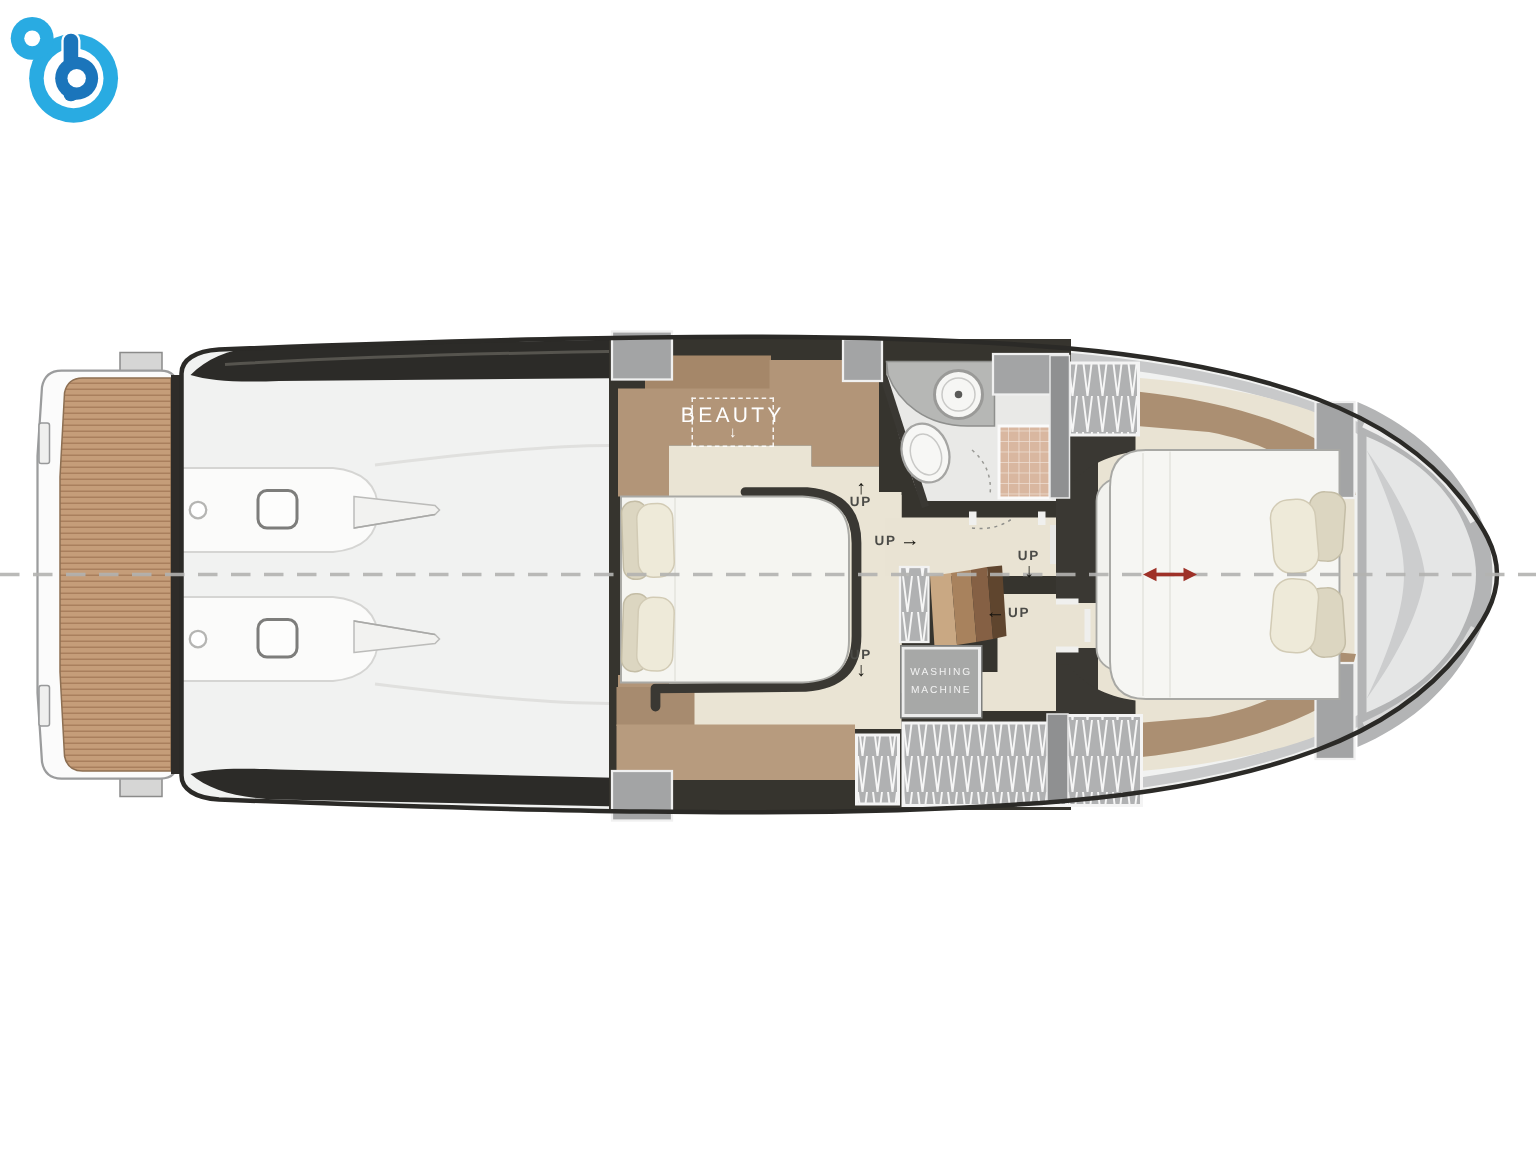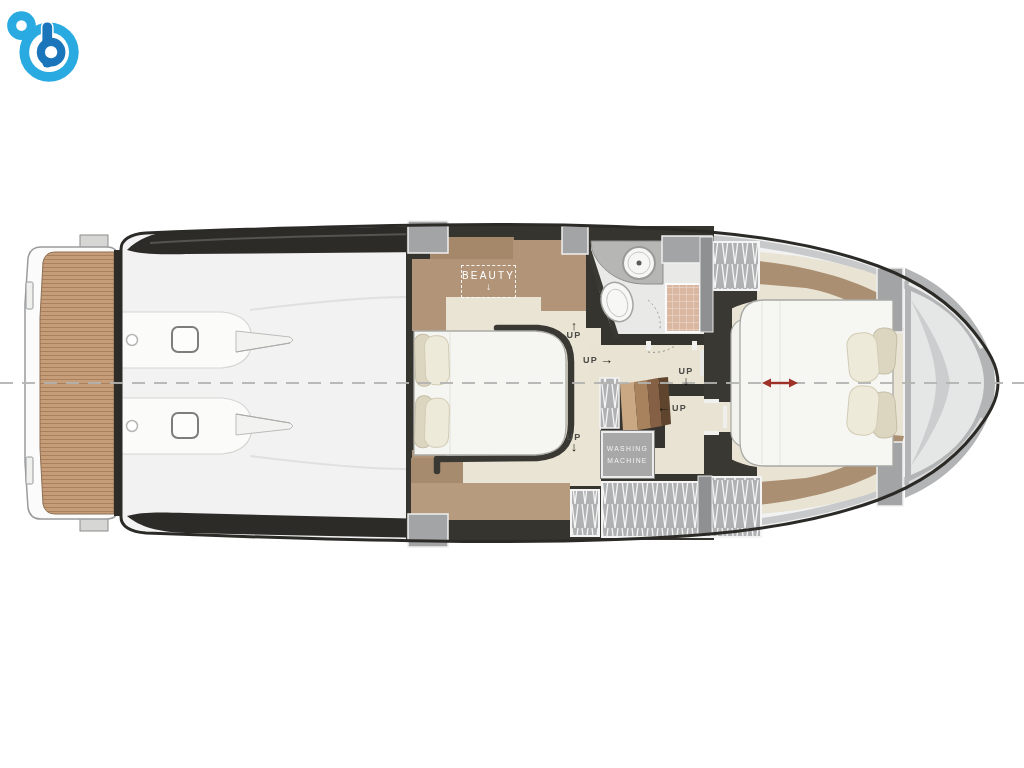--- a/index.html
+++ b/index.html
@@ -4,21 +4,21 @@
 <style>
   html,body{margin:0;padding:0;background:#fff;}
   .stage{position:relative;width:1024px;height:768px;background:#ffffff;overflow:hidden;
          font-family:"Liberation Sans",sans-serif;}
   .stage svg{position:absolute;left:0;top:0;}
   .overlay{position:absolute;left:0;top:0;width:1024px;height:768px;pointer-events:none;}
 
   .beauty-box{position:absolute;left:461px;top:265px;width:53px;height:31px;
     border:1px dashed rgba(255,255,255,.9);display:flex;flex-direction:column;
     align-items:center;justify-content:center;gap:0;}
-  .beauty-box .txt{color:#fff;font-size:10px;letter-spacing:2.2px;line-height:1;}
+  .beauty-box .txt{color:#fff;font-size:14px;letter-spacing:2.2px;line-height:1;}
   .beauty-box .arr{color:#fff;font-size:10px;line-height:1;margin-top:1px;}
 
   .wash-box{position:absolute;left:601px;top:431px;width:53px;height:47px;
     background:#a7a8a7;border:2px solid #ececec;outline:1px solid #7f807f;
     box-sizing:border-box;display:flex;flex-direction:column;align-items:center;
     justify-content:center;}
   .wash-box .line{color:#f2f2f2;font-size:6.8px;letter-spacing:1.3px;line-height:1.7;}
 
   .up{position:absolute;display:flex;align-items:center;transform:translate(-50%,-50%);
       color:#4b4b47;font-size:9px;font-weight:600;letter-spacing:1.2px;}

